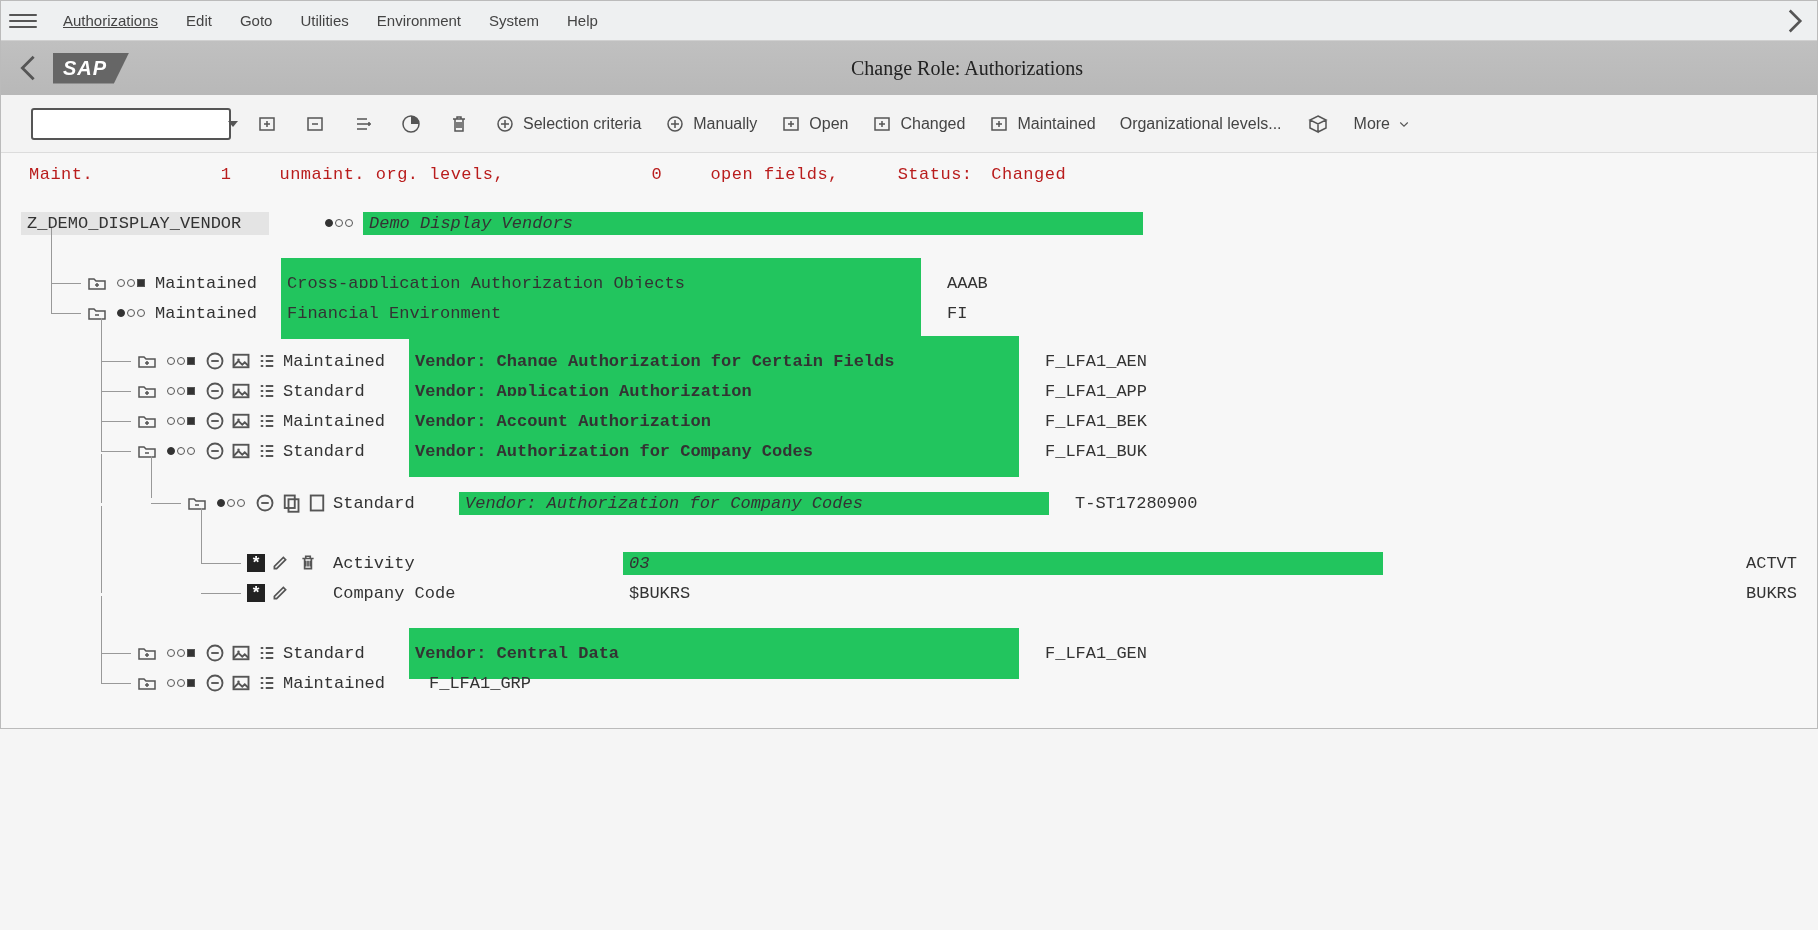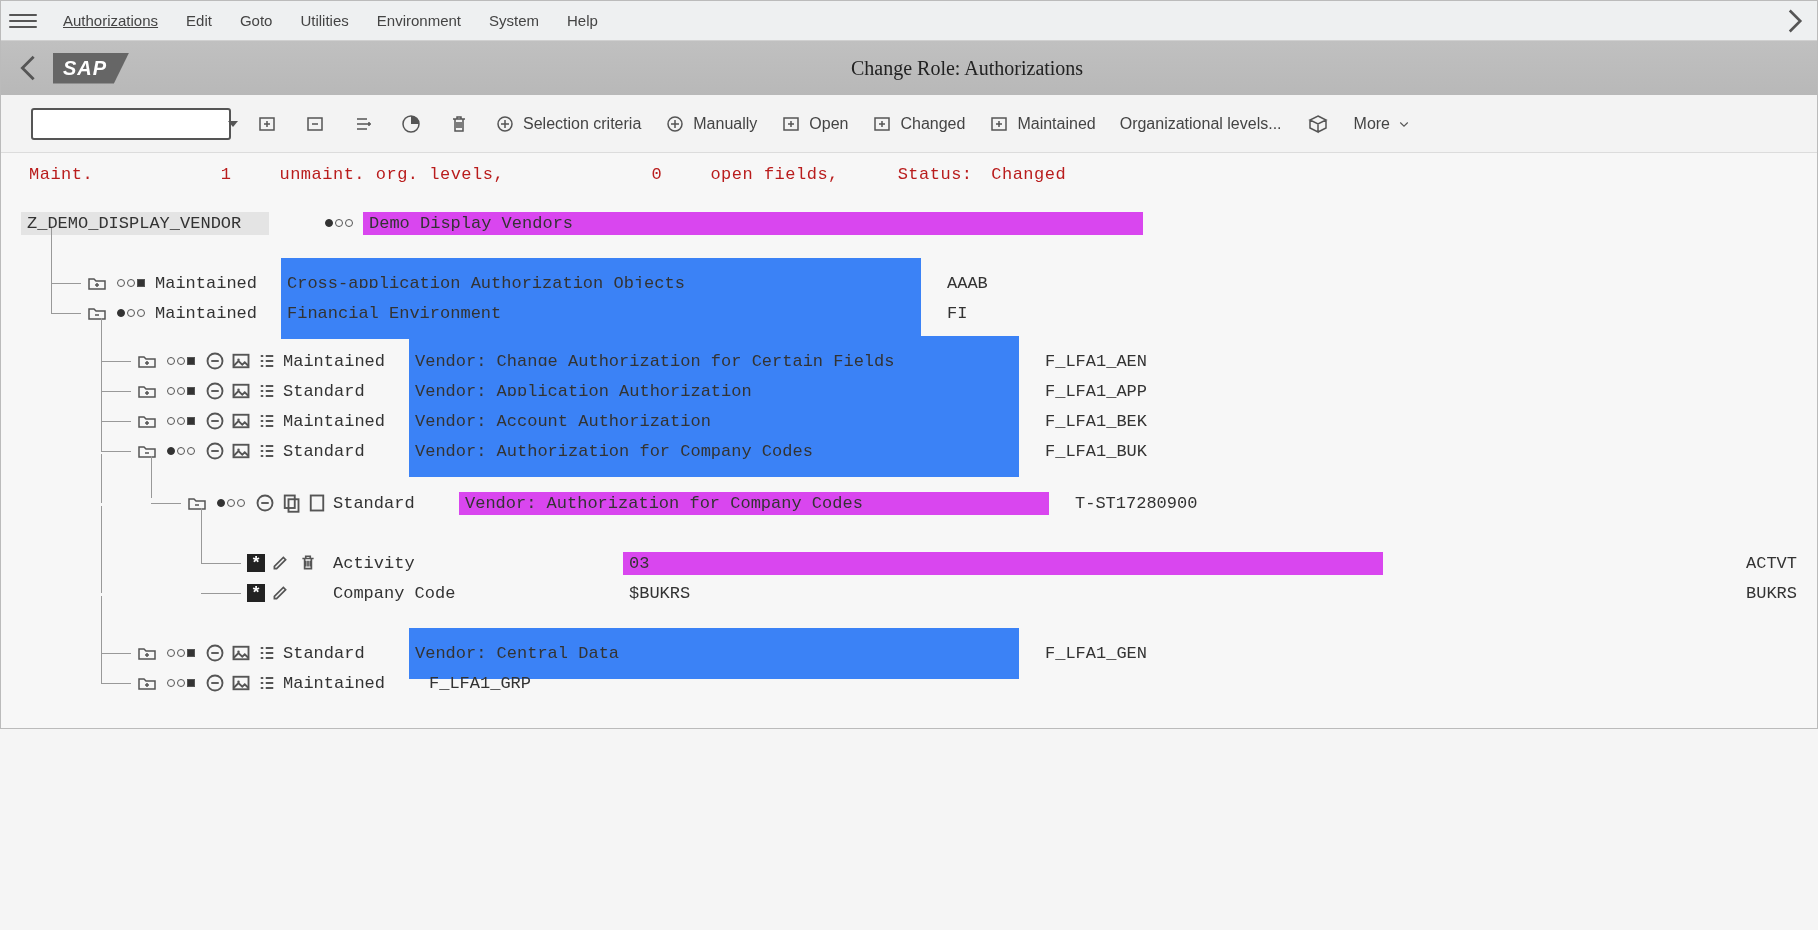--- a/index.html
+++ b/index.html
@@ -143,45 +143,46 @@
   .traffic { display: inline-flex; gap: 2px; align-items: center; margin: 0 4px; }
   .traffic span { width: 8px; height: 8px; border: 1px solid #555; }
   .traffic .fill-circle { border-radius: 50%; background: #333; border-color:#333;}
   .traffic .off-circle { border-radius: 50%; }
   .traffic .fill-square { background: #333; }
   .shade {
     background: #e4e4e4;
     padding: 2px 6px;
   }
   .shade-dark {
-    background: #3b82f6;
+    background: #22c55e;
     padding: 16px 6px;
   }
   .light-shade {
-    background: #d946ef;
+    background: #22c55e;
     padding: 2px 6px;
+    font-style: italic;
   }
   .code-col {
     font-family: "Courier New", monospace;
     padding-left: 20px;
   }
   .field-row .field-icon {
     width: 18px; height: 18px;
     display:inline-flex; align-items:center; justify-content:center;
     margin-right: 4px;
   }
   .asterisk-box {
     width: 18px; height: 18px;
     background: #222;
     color: #fff;
     display: inline-flex; align-items:center; justify-content:center;
     font-weight: bold;
   }
   
-  .auth-desc { display:inline-block; width: 610px; }
+  .auth-desc { display:inline-block; width: 610px; font-weight: bold; }
   .class-desc { display:inline-block; width: 640px; }
   .status-col { display:inline-block; width:120px; }
   .field-label { display:inline-block; width: 290px; padding-left:6px; }
   .field-value { display:inline-block; padding:2px 6px; }
   .field-tech { font-family:"Courier New", monospace; }
   .spacer-right { flex:1; }
   svg { stroke: #555; fill: none; stroke-width: 1.5; }
   .fill-svg { fill:#555; stroke:none; }
   .tree-connector {
     position: absolute;

